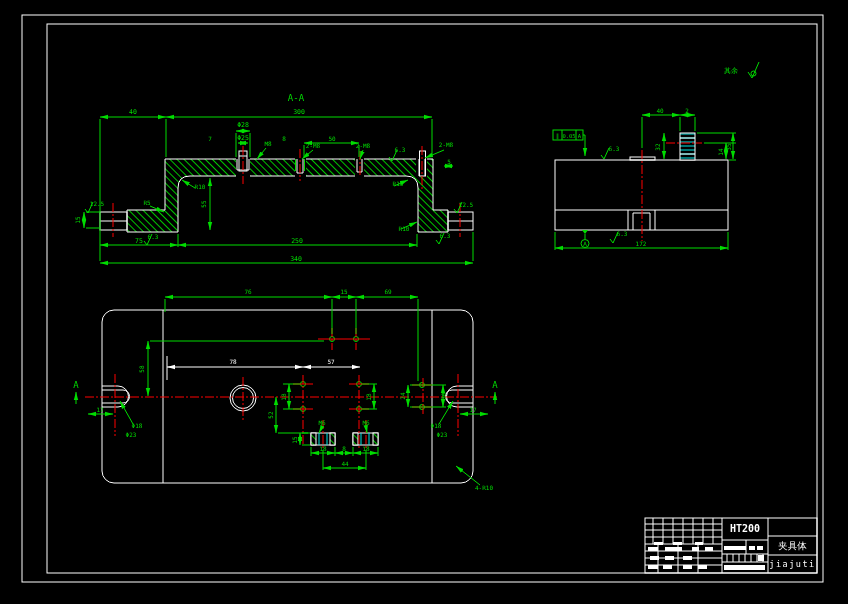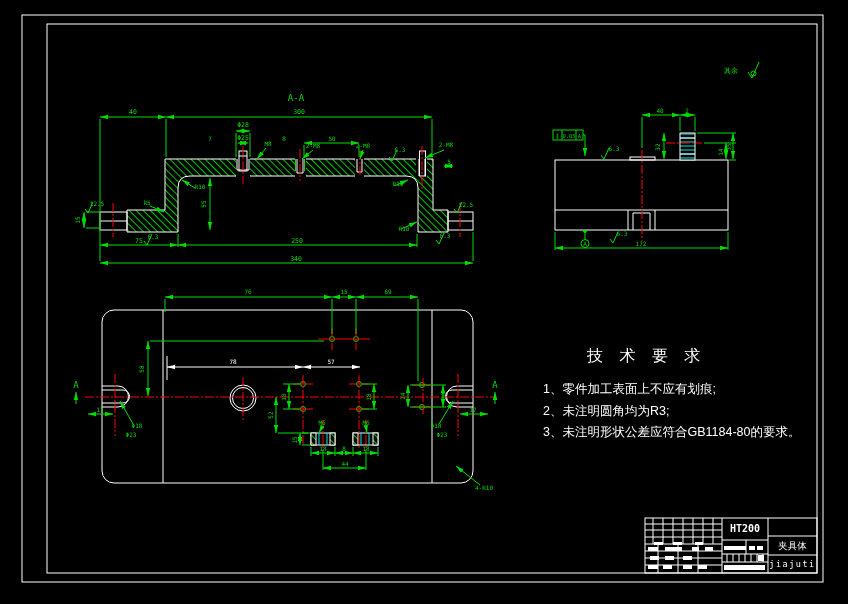--- a/index.html
+++ b/index.html
@@ -427,20 +427,14 @@
           <rect x="757" y="546" width="6" height="4"></rect>
       <rect x="758" y="555" width="6" height="6"></rect>
           <rect x="724" y="565" width="41" height="5"></rect>
     </g>
     <text x="745" y="532" font-size="10" font-weight="bold" fill="#fff" text-anchor="middle">HT200</text>
     <text x="792.5" y="549" font-size="9.5" fill="#fff" text-anchor="middle">夹具体</text>
     <text x="792.5" y="567" font-size="8.5" letter-spacing="1.5" fill="#fff" text-anchor="middle">jiajuti</text>
   </g>
 </svg>
 
-  <div class="techreq">
-    <div class="tr-title">技 术 要 求</div>
-    <div class="tr-item">1、零件加工表面上不应有划痕;</div>
-    <div class="tr-item">2、未注明圆角均为R3;</div>
-    <div class="tr-item">3、未注明形状公差应符合GB1184-80的要求。</div>
-  </div>
 
 </div>
 
 </body></html>

